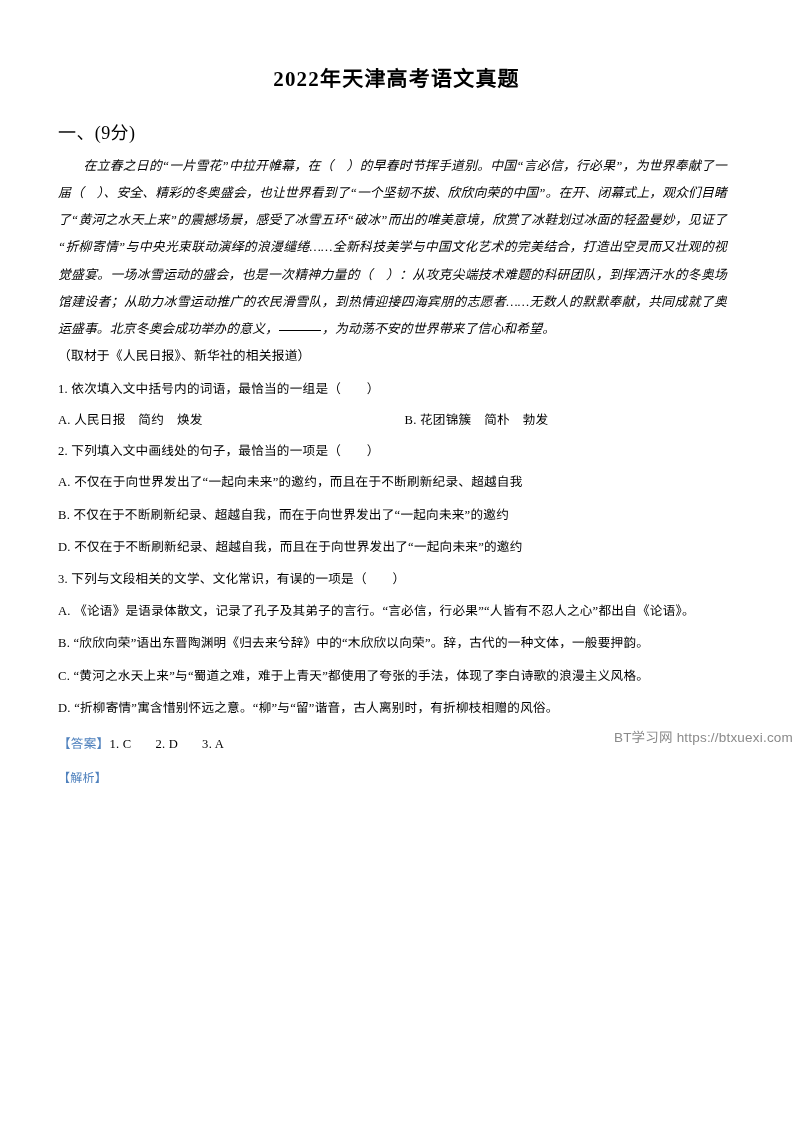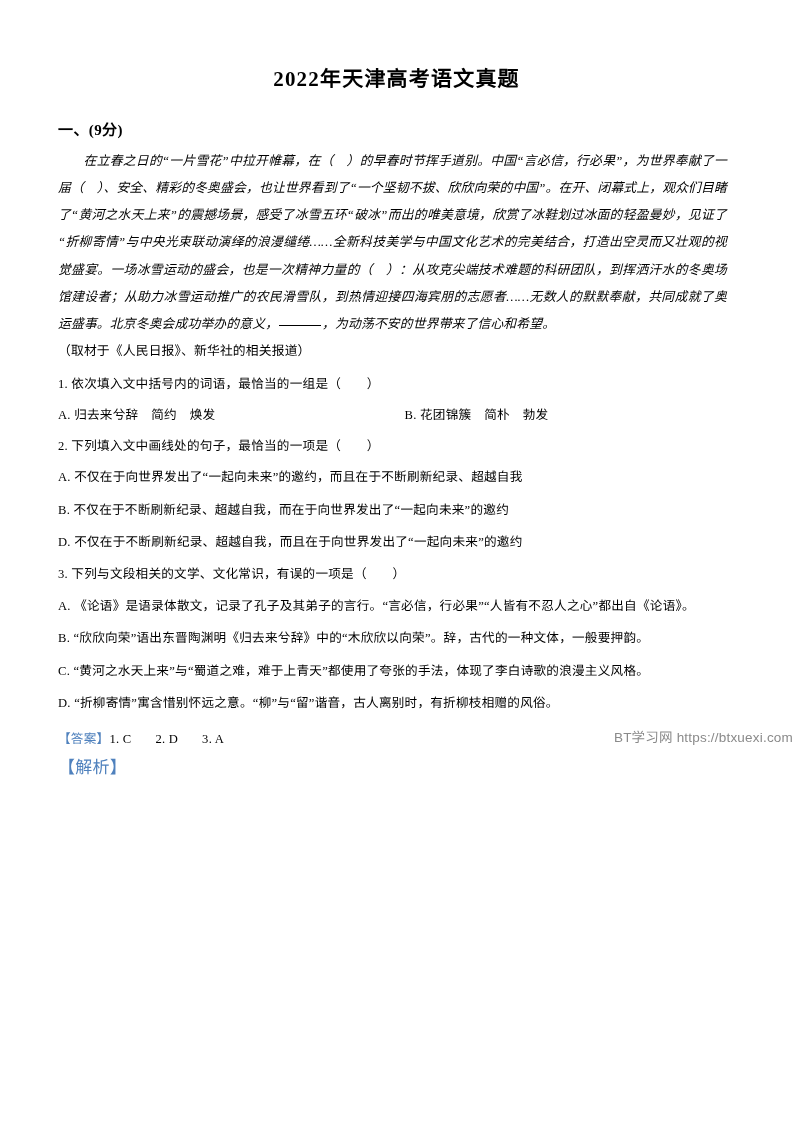--- a/index.html
+++ b/index.html
@@ -36,22 +36,22 @@
     font-family: "Liberation Serif", "DejaVu Serif", serif;
     font-size: 21px;
     font-weight: bold;
     letter-spacing: 1.2px;
     color: #000;
   }
 
   
   .section-head {
     margin: 26px 0 0 0;
-    font-size: 15px;
-    font-weight: bold;
+    font-size: 18px;
+    font-weight: normal;
     font-family: "Liberation Serif", "DejaVu Serif", serif;
     letter-spacing: 0.4px;
   }
 
   .instruction {
     margin: 13px 0 0 0;
     font-size: 12.5px;
     line-height: 1.5;
     letter-spacing: 0.3px;
   }
@@ -129,22 +129,22 @@
     color: #4f81bd;
   }
   .ans-items {
     color: #000;
   }
   .ans-gap {
     display: inline-block;
     width: 24px;
   }
   .analysis-row {
-    margin-top: 5px;
-    font-size: 17px;
+    margin-top: 15px;
+    font-size: 12px;
     line-height: 1.6;
     letter-spacing: 0.25px;
   }
 
   
   .footer {
     position: absolute;
     left: 0;
     right: 0;
     bottom: 42px;
@@ -167,21 +167,21 @@
 
   <div class="passage">
     <span>在立春之日的“一片雪花”中拉开帷幕，在（　）的早春时节挥手道别。中国“言必信，行必果”，为世界奉献了一届（　）、安全、精彩的冬奥盛会，也让世界看到了“一个坚韧不拔、欣欣向荣的中国”。在开、闭幕式上，观众们目睹了“黄河之水天上来”的震撼场景，感受了冰雪五环“破冰”而出的唯美意境，欣赏了冰鞋划过冰面的轻盈曼妙，见证了“折柳寄情”与中央光束联动演绎的浪漫缱绻……全新科技美学与中国文化艺术的完美结合，打造出空灵而又壮观的视觉盛宴。一场冰雪运动的盛会，也是一次精神力量的（　）：从攻克尖端技术难题的科研团队，到挥洒汗水的冬奥场馆建设者；从助力冰雪运动推广的农民滑雪队，到热情迎接四海宾朋的志愿者……无数人的默默奉献，共同成就了奥运盛事。北京冬奥会成功举办的意义，</span><span class="blank-line"></span><span>，为动荡不安的世界带来了信心和希望。</span>
   </div>
 
   <div class="attribution">（取材于《人民日报》、新华社的相关报道）</div>
 
   <div class="question q-stem">1. 依次填入文中括号内的词语，最恰当的一组是（　　）</div>
 
   <div class="opt-row">
-    <div class="opt-col">A. 归去来兮辞　简约　焕发</div>
+    <div class="opt-col">A. 人民日报　简约　焕发</div>
     <div class="opt-col right">B. 花团锦簇　简朴　勃发</div>
   </div>
 
   <div class="question q-stem">2. 下列填入文中画线处的句子，最恰当的一项是（　　）</div>
 
   <div class="opt-full">A. 不仅在于向世界发出了“一起向未来”的邀约，而且在于不断刷新纪录、超越自我</div>
   <div class="opt-full">B. 不仅在于不断刷新纪录、超越自我，而在于向世界发出了“一起向未来”的邀约</div>
   <div class="opt-full">D. 不仅在于不断刷新纪录、超越自我，而且在于向世界发出了“一起向未来”的邀约</div>
 
   <div class="question q-stem">3. 下列与文段相关的文学、文化常识，有误的一项是（　　）</div>

